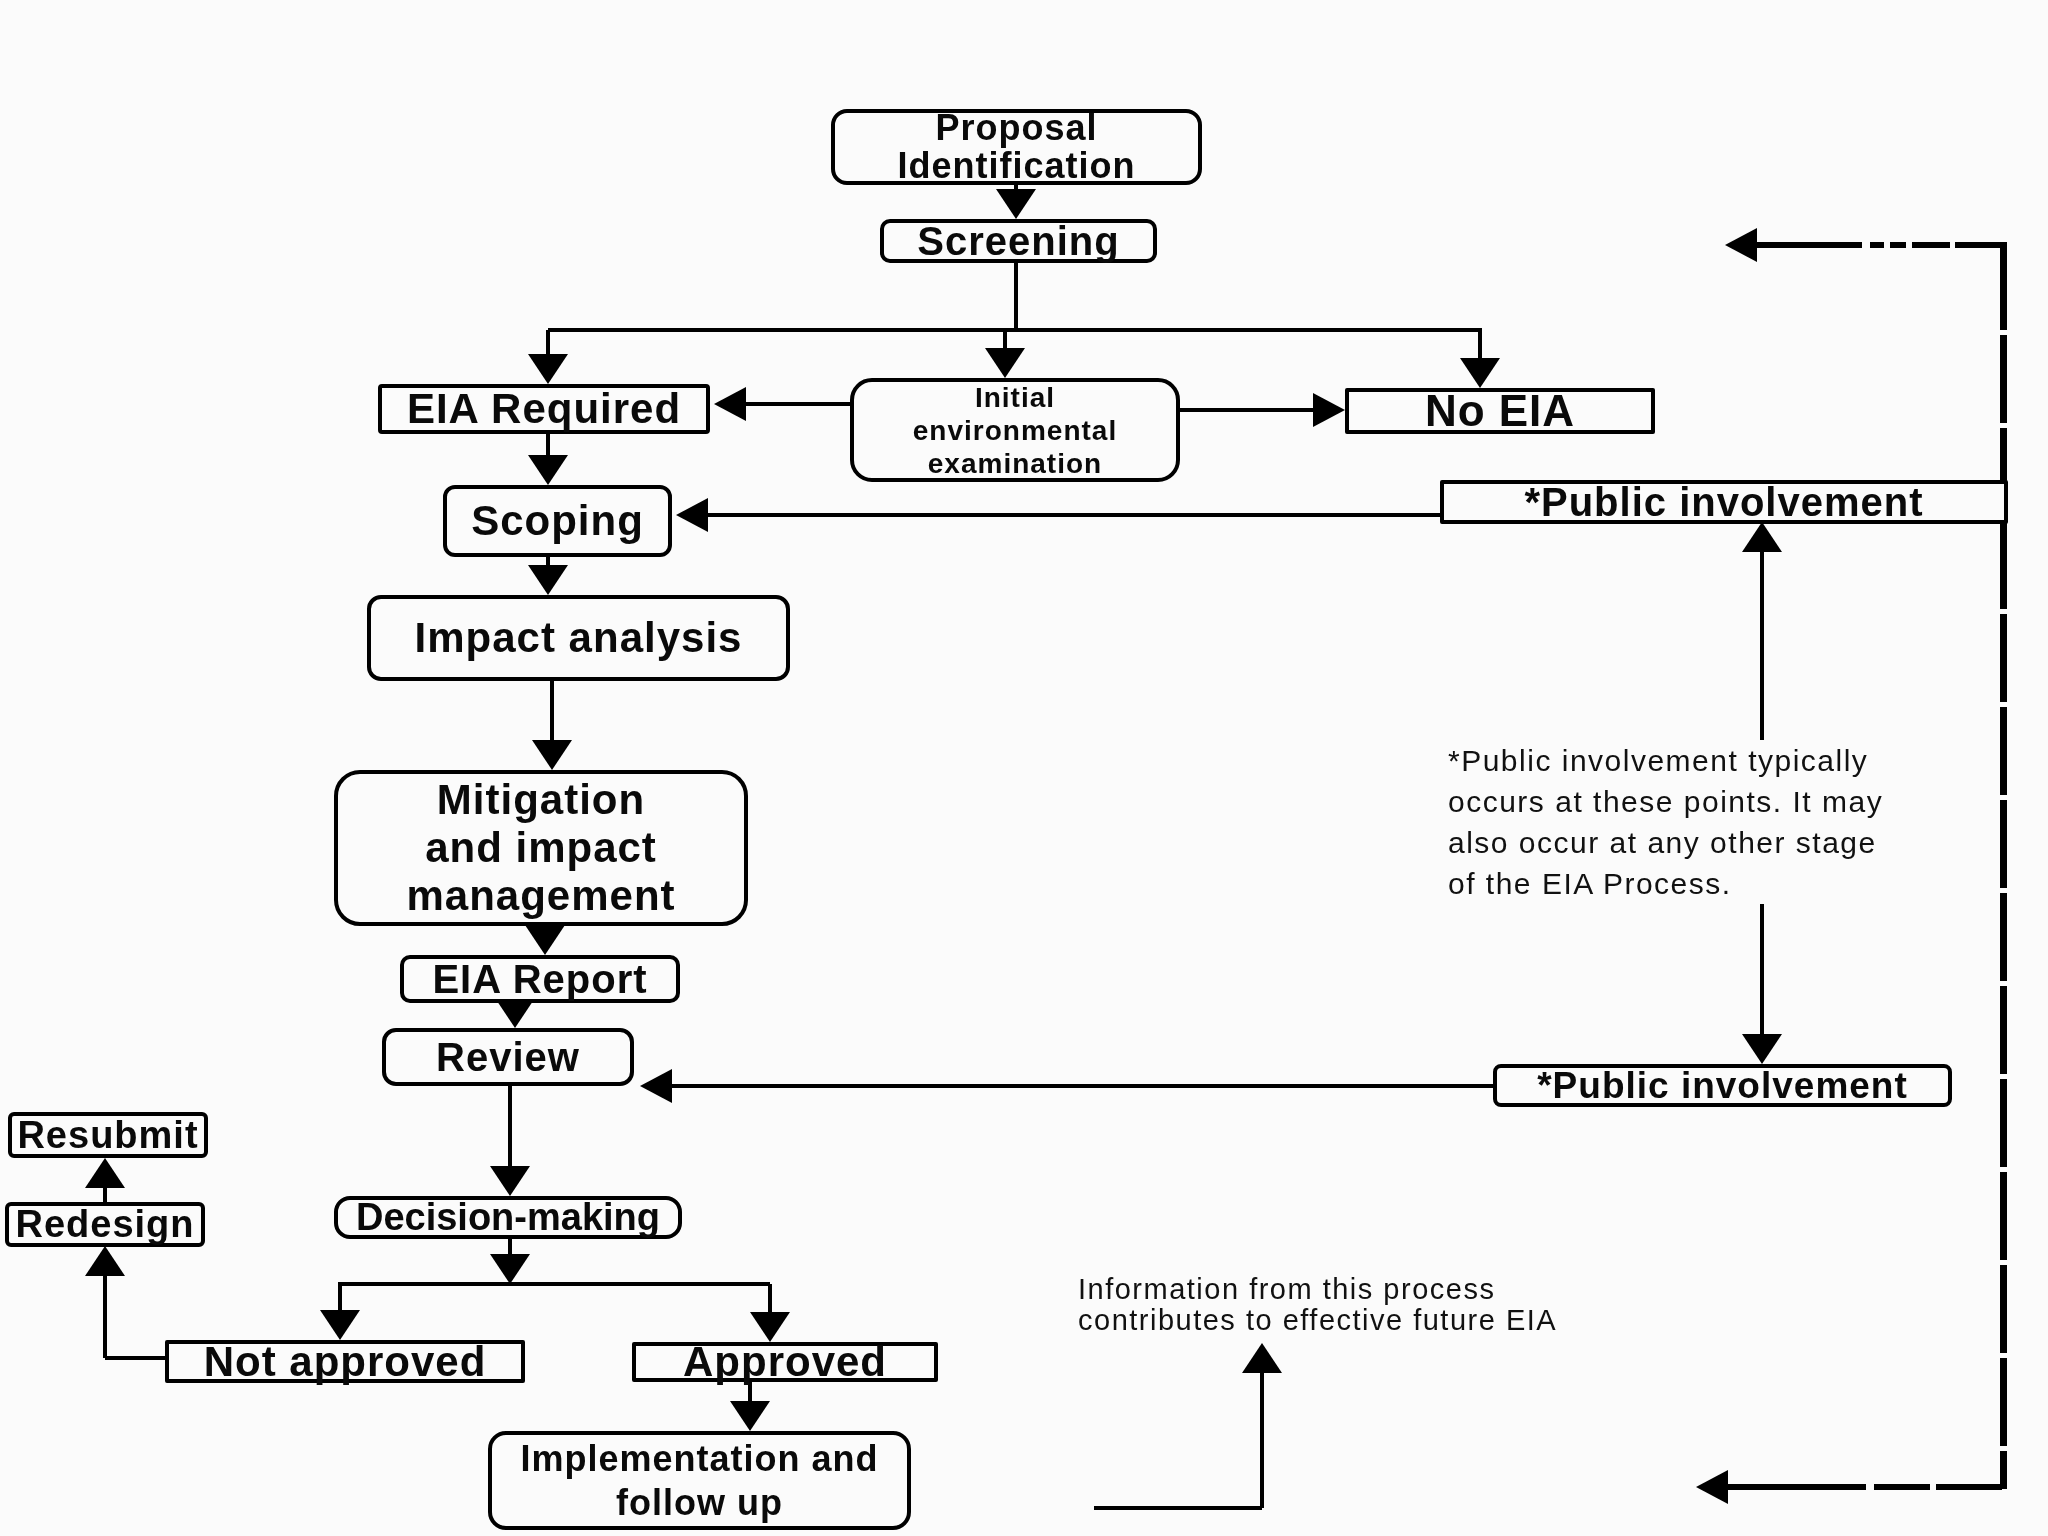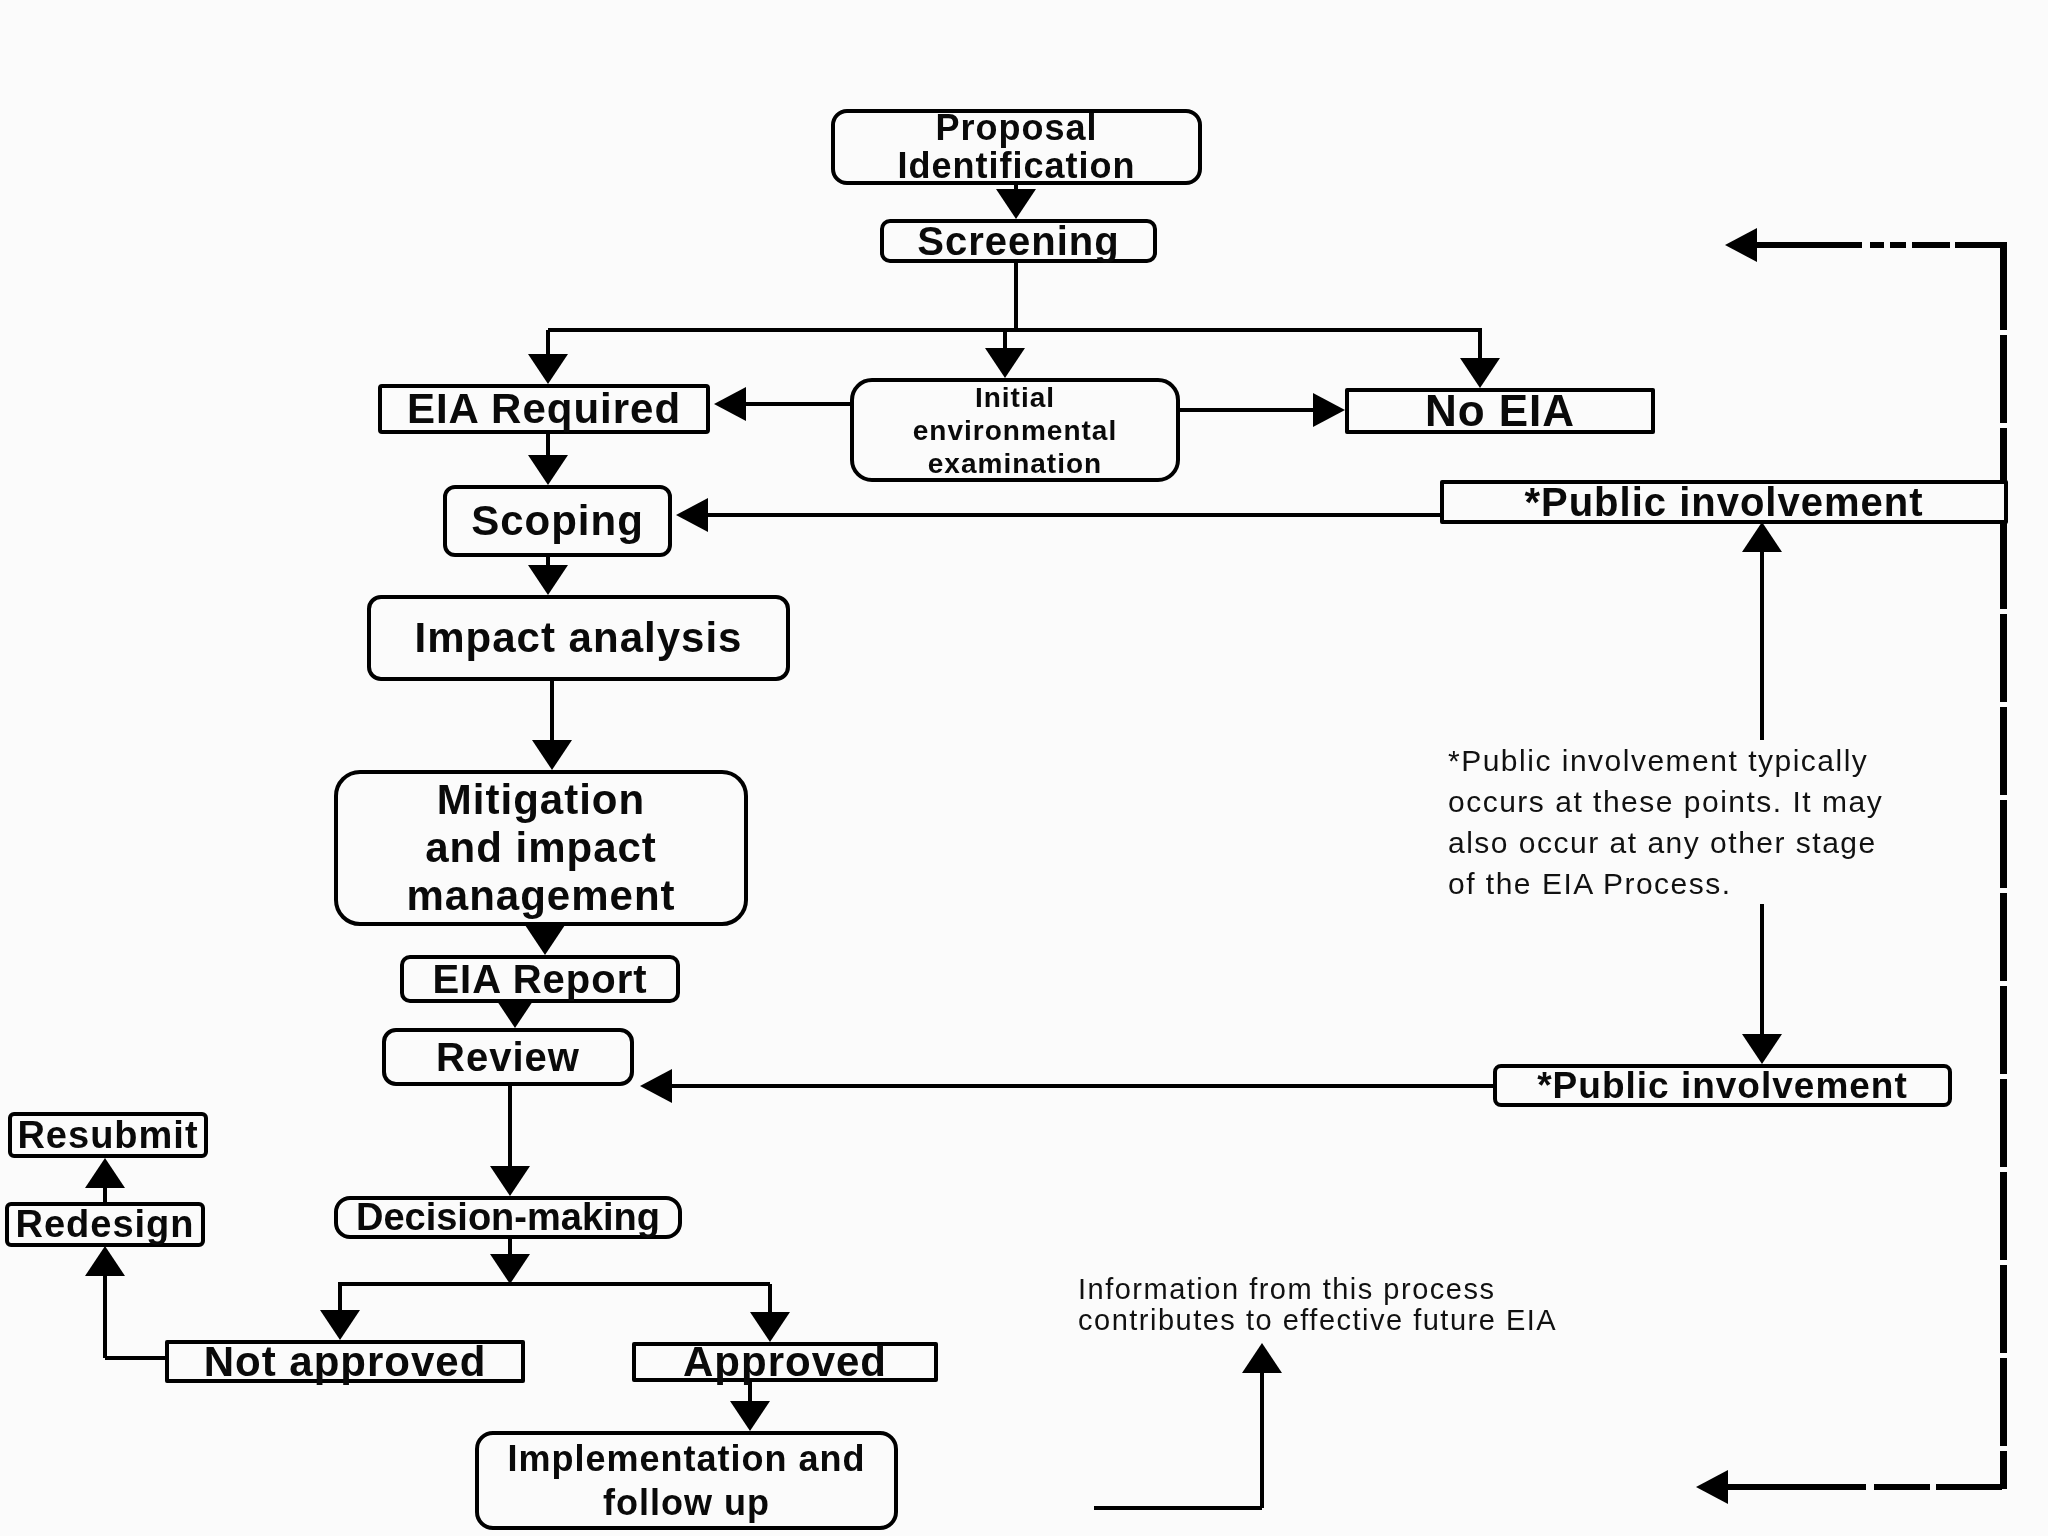--- a/index.html
+++ b/index.html
@@ -70,21 +70,21 @@
   <div class="node" style="left:8px;top:1112px;width:200px;height:46px;border-radius:6px;font-size:38px;">Resubmit</div>
 
   <div class="node" style="left:5px;top:1202px;width:200px;height:45px;border-radius:6px;font-size:38px;">Redesign</div>
 
   <div class="node" style="left:334px;top:1196px;width:348px;height:43px;border-radius:16px;font-size:38px;letter-spacing:0;text-align:center;">Decision-making</div>
 
   <div class="node" style="left:165px;top:1340px;width:360px;height:43px;border-radius:2px;font-size:42px;">Not approved</div>
 
   <div class="node" style="left:632px;top:1342px;width:306px;height:40px;border-radius:2px;font-size:42px;">Approved</div>
 
-  <div class="node" style="left:475px;top:1431px;width:423px;height:99px;border-radius:18px;font-size:36px;line-height:44px;">Implementation and
+  <div class="node" style="left:488px;top:1431px;width:423px;height:99px;border-radius:18px;font-size:36px;line-height:44px;">Implementation and
 follow up</div>
 
   <div class="note" style="left:1448px;top:740px;width:545px;font-size:30px;line-height:41px;background:#fbfbfb;">*Public involvement typically
 occurs at these points. It may
 also occur at any other stage
 of the EIA Process.</div>
 
   <div class="note" style="left:1078px;top:1274px;width:640px;font-size:29px;line-height:31px;">Information from this process
 contributes to effective future EIA</div>
 

